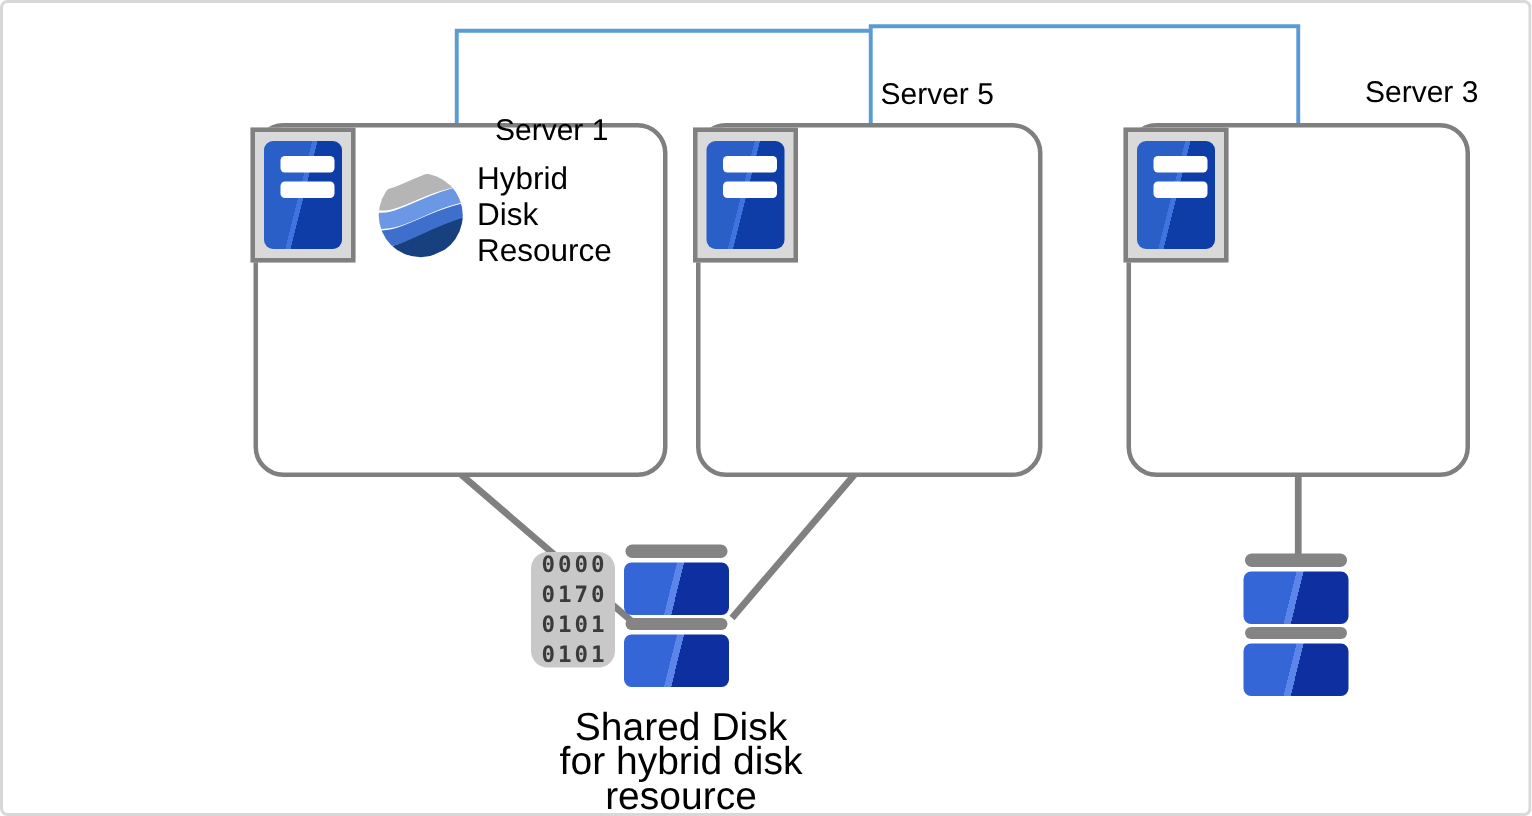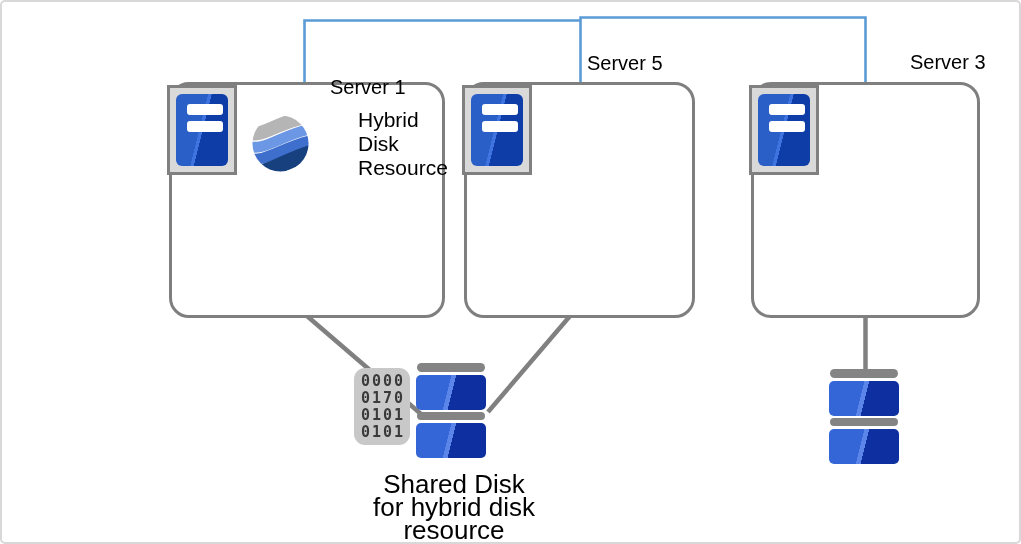--- a/index.html
+++ b/index.html
@@ -23,30 +23,30 @@
   .server-icon-panel{
     position:absolute;left:6px;top:6px;width:52px;height:72px;border-radius:6px;
     background:linear-gradient(104deg,var(--server_blue_light,#2b5fc8) 0 46%,#3f74e0 46% 51%,var(--server_blue_dark,#0f3da8) 51%);
   }
   .server-icon-slot{
     position:absolute;left:11px;width:36px;height:11px;border-radius:3px;background:#fff;
   }
   .slot-1{top:10px;} .slot-2{top:27px;}
   .hdr-label{
     position:absolute;left:316px;top:106px;font-size:21px;line-height:24px;
-    white-space:pre-line;z-index:3;margin-left:40px;
+    white-space:pre-line;z-index:3;
   }
   .latest-label{
     position:absolute;left:230px;top:371px;width:106px;text-align:right;
     font-size:21px;line-height:22px;white-space:pre-line;z-index:3;
   }
   .binary-icon{
     position:absolute;left:352px;top:366px;width:56px;height:77px;box-sizing:border-box;
     border-radius:11px;background:var(--binary_bg,#c8c8c8);z-index:5;
-    display:flex;flex-direction:column;justify-content:center;align-items:center;
+    display:flex;flex-direction:column;justify-content:space-between;align-items:center;
   }
   .binary-row{
     font-family:"DejaVu Sans Mono","Liberation Mono",monospace;
     font-size:15px;line-height:17px;font-weight:bold;color:#3a3a3a;
     letter-spacing:2px;text-indent:2px;white-space:nowrap;
   }
   .disk-icon{position:absolute;width:70px;z-index:4;}
   .disk-bar{
     height:9px;border-radius:4.5px;background:var(--bar_gray,#848484);
     margin:0 1px 2.5px 1px;

